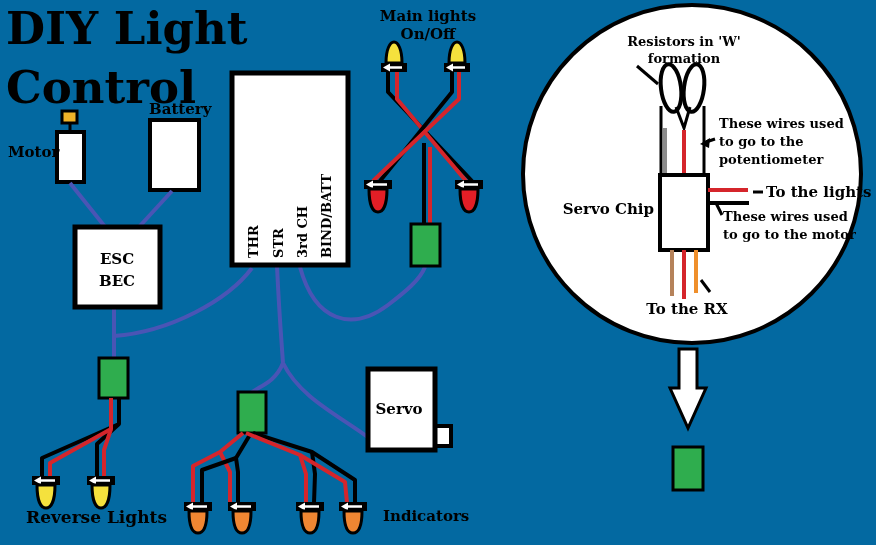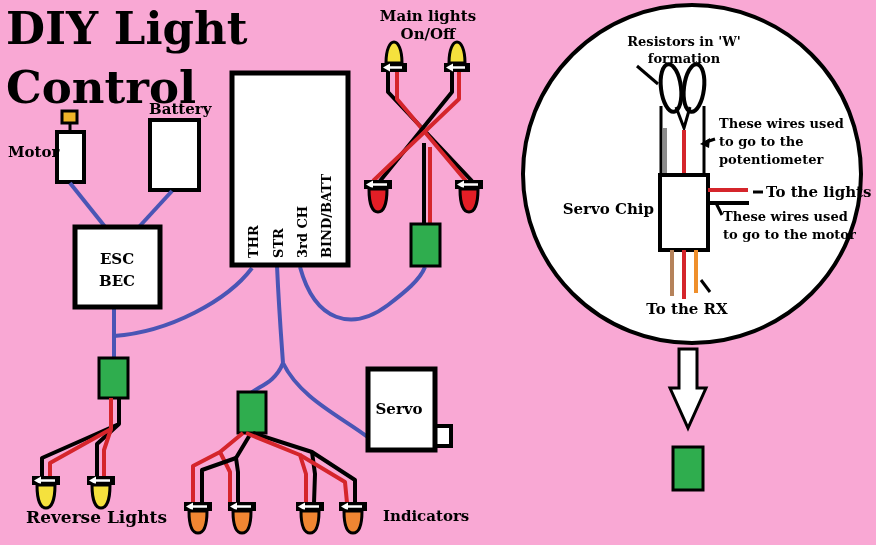--- a/index.html
+++ b/index.html
@@ -1,16 +1,16 @@
 <!DOCTYPE html>
 <html><head>
 <meta charset="utf-8">
 <style>
   html,body{margin:0;padding:0;background:#ffffff;}
-  .stage{position:relative;width:876px;height:545px;background:#f9a8d4;overflow:hidden;}
+  .stage{position:relative;width:876px;height:545px;background:#0369a1;overflow:hidden;}
   svg{display:block;font-family:"DejaVu Serif","Liberation Serif",serif;}
   text{fill:#000000;font-weight:bold;}
   .title{font-size:45px;font-weight:bold;}
   .lbl{font-size:15px;}
   .lbl-sm{font-size:13px;}
   .lbl-lg{font-size:17px;}
   .box{fill:#ffffff;stroke:#000000;stroke-width:5;}
   .box-thin{fill:#ffffff;stroke:#000000;stroke-width:4;}
   .green{stroke:#000000;stroke-width:3;}
   .wire-blue{fill:none;stroke:#4a55b5;stroke-width:4;stroke-linejoin:round;}

